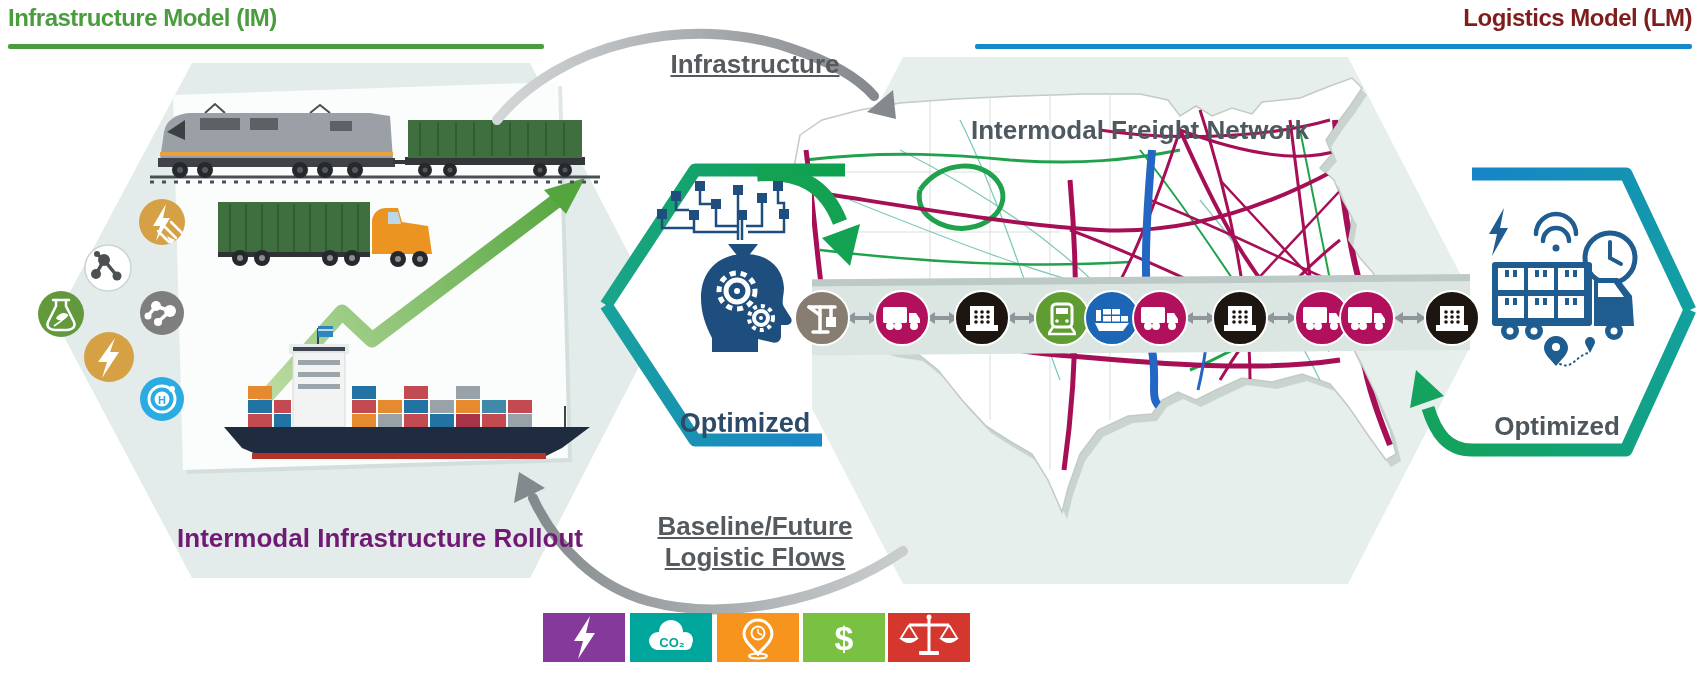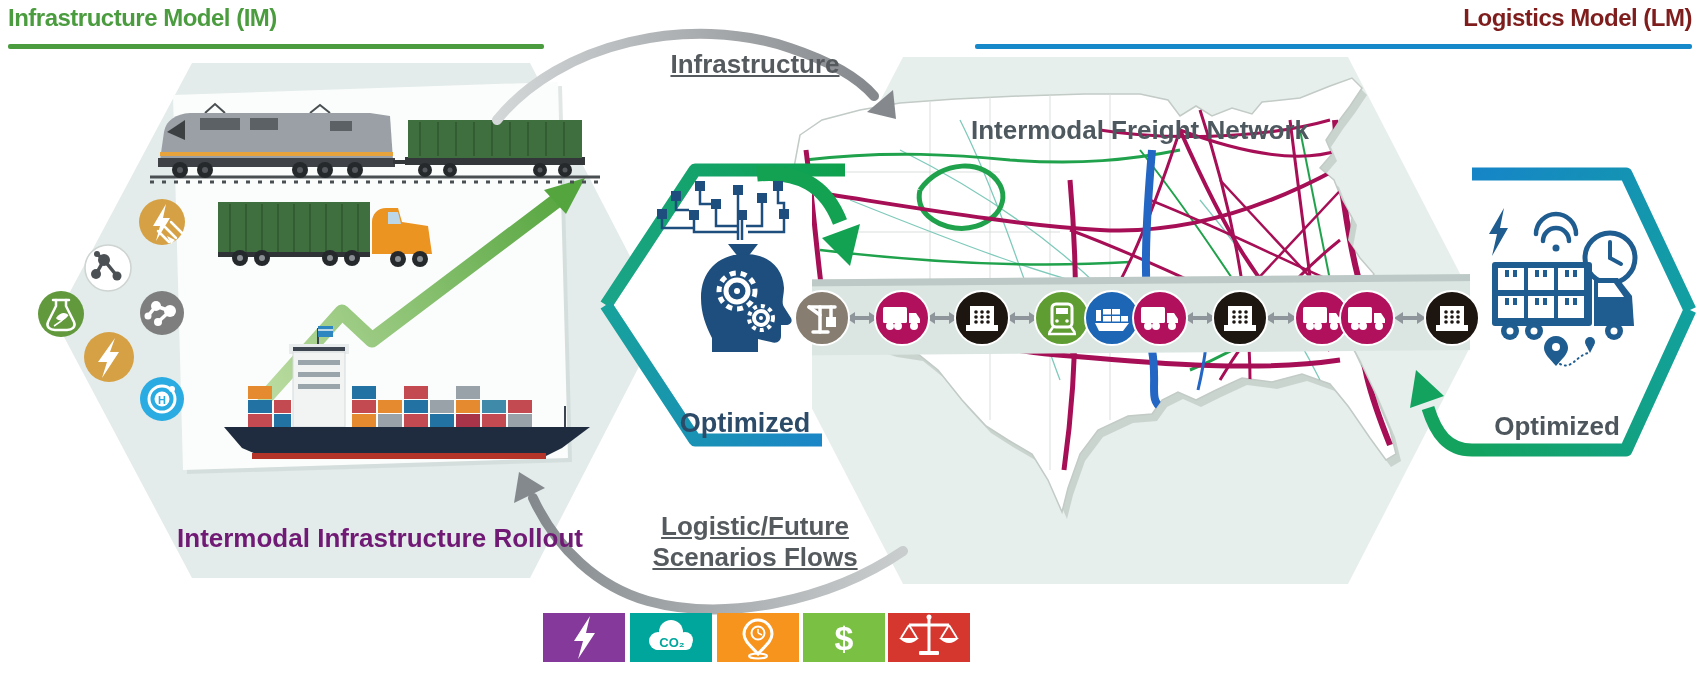--- a/index.html
+++ b/index.html
@@ -588,22 +588,22 @@
 
 <div class="abs title im-title">Infrastructure Model (IM)</div>
 <div class="abs rule im-rule"></div>
 <div class="abs title lm-title">Logistics Model (LM)</div>
 <div class="abs rule lm-rule"></div>
 
 <div class="abs flow-label" style="top:49px">
   <div>Infrastructure</div>
 </div>
 <div class="abs flow-label" style="top:511px">
-  <div>Logistic/Future</div>
-  <div>Scenarios Flows</div>
+  <div>Baseline/Future</div>
+  <div>Logistic Flows</div>
 </div>
 
 <div class="abs cap cap-rollout">Intermodal Infrastructure Rollout</div>
 <div class="abs cap cap-network">Intermodal Freight Network</div>
 
 <div class="abs cap cap-observed">
   <div>Optimized</div>
 </div>
 <div class="abs cap cap-optimized">
   <div>Optimized</div>

